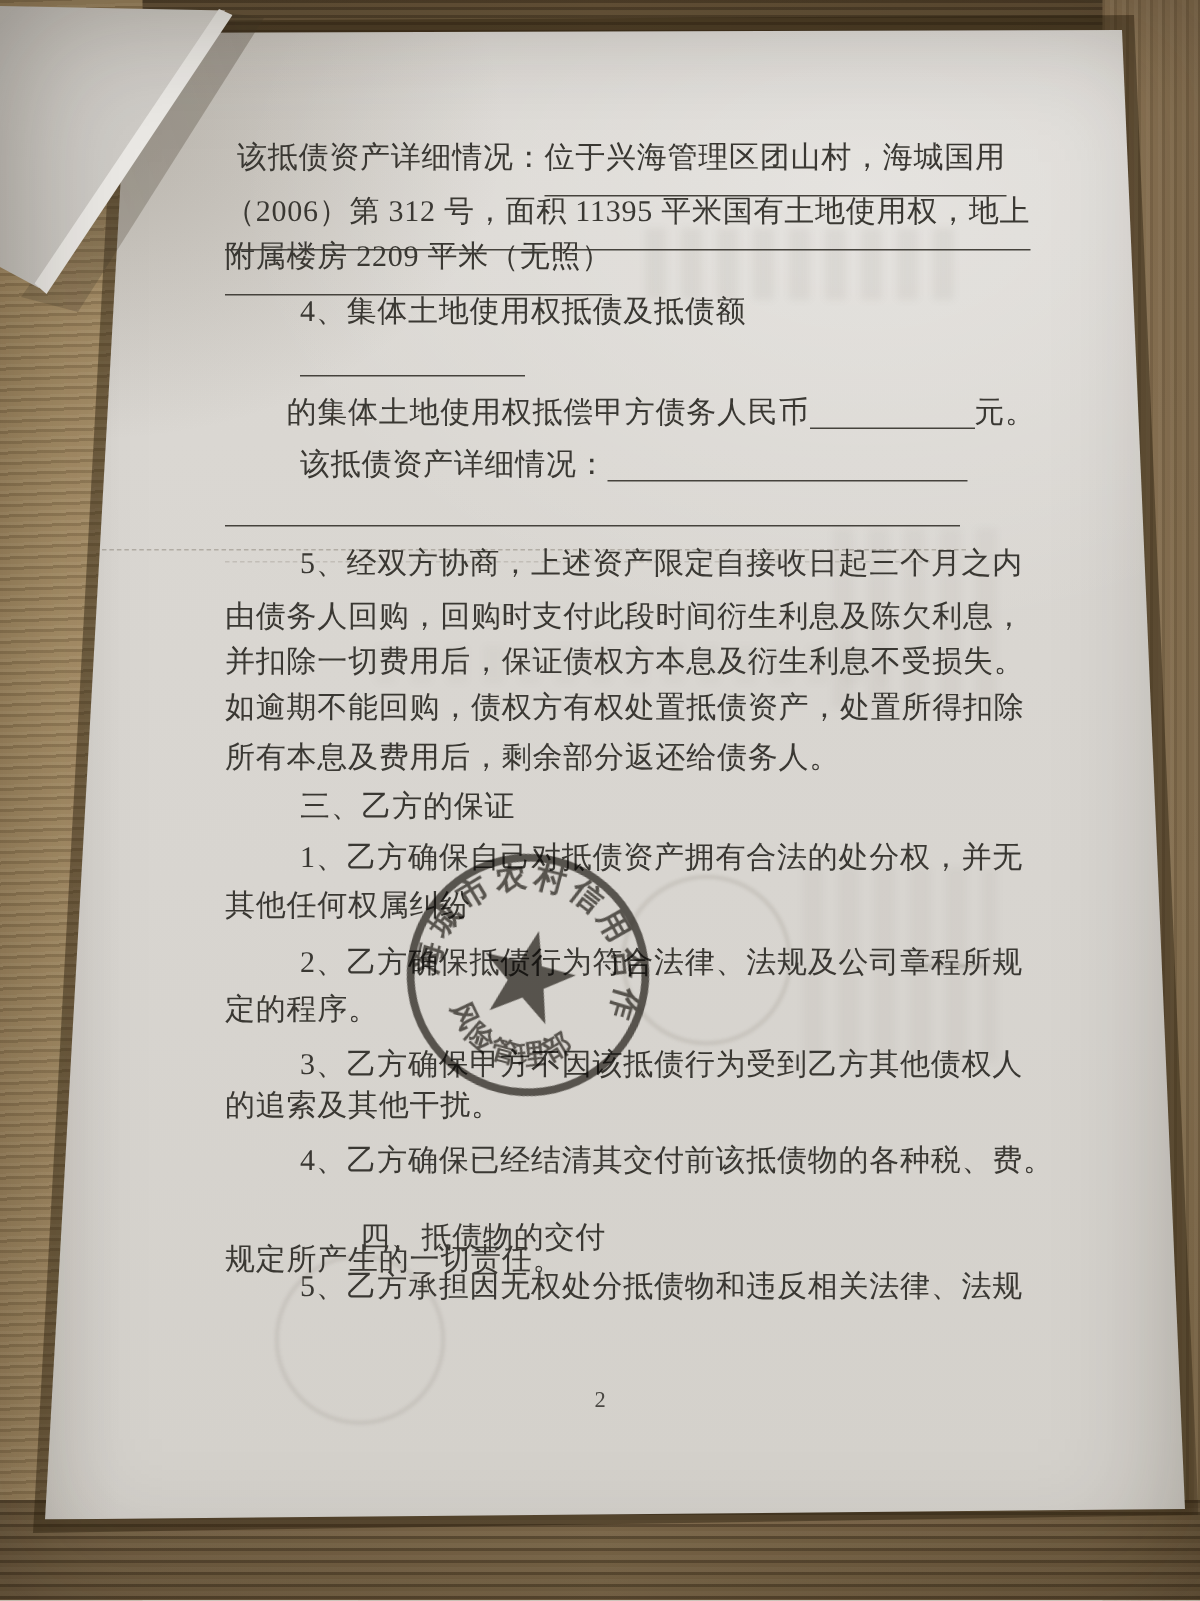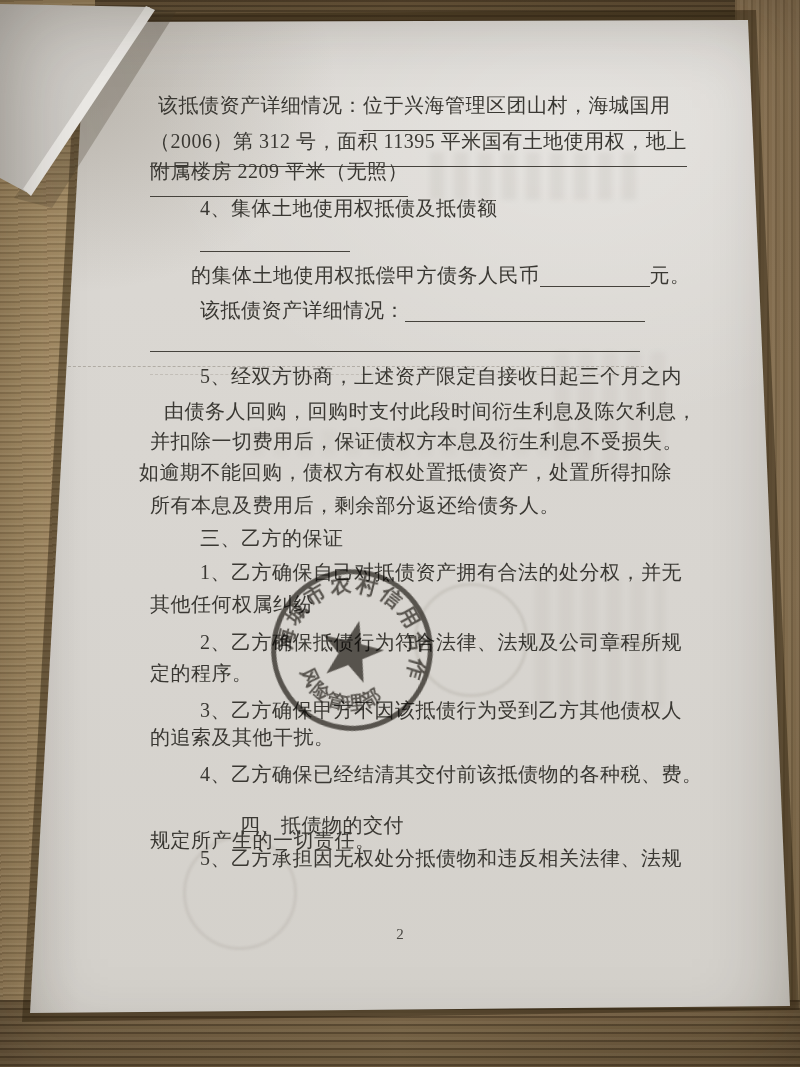--- a/index.html
+++ b/index.html
@@ -130,23 +130,23 @@
     <div>
         <div class="line" style="top: 92px; left: 158px;"><span>该抵债资产详细情况：</span><span class="u">位于兴海管理区团山村，海城国用</span></div>
         <div class="line" style="top: 128px; left: 150px;"><span class="u">（2006）第 312 号，面积 11395 平米国有土地使用权，地上</span></div>
         <div class="line" style="top: 158px; left: 150px;"><span class="u">附属楼房 2209 平米（无照）</span></div>
         <div class="line" style="top: 195px; left: 200px;"><span>4、集体土地使用权抵债及抵债额</span></div>
         <div class="line" style="top: 227px; left: 200px;"><span class="blank" style="width: 150px;"></span></div>
         <div class="line" style="top: 262px; left: 150px; margin-left: 41px;"><span>的集体土地使用权抵偿甲方债务人民币</span><span class="blank" style="width: 110px;"></span><span>元。</span></div>
         <div class="line" style="top: 297px; left: 200px;"><span>该抵债资产详细情况：</span><span class="blank" style="width: 240px;"></span></div>
         <div class="line" style="top: 327px; left: 150px;"><span class="blank" style="width: 490px;"></span></div>
         <div class="line" style="top: 363px; left: 200px;"><span>5、经双方协商，上述资产限定自接收日起三个月之内</span></div>
-        <div class="line" style="top: 398px; left: 164px;"><span>由债务人回购，回购时支付此段时间衍生利息及陈欠利息，</span></div>
+        <div class="line" style="top: 398px; left: 150px;"><span>由债务人回购，回购时支付此段时间衍生利息及陈欠利息，</span></div>
         <div class="line" style="top: 428px; left: 150px;"><span>并扣除一切费用后，保证债权方本息及衍生利息不受损失。</span></div>
-        <div class="line" style="top: 459px; left: 139px;"><span>如逾期不能回购，债权方有权处置抵债资产，处置所得扣除</span></div>
+        <div class="line" style="top: 459px; left: 150px;"><span>如逾期不能回购，债权方有权处置抵债资产，处置所得扣除</span></div>
         <div class="line" style="top: 492px; left: 150px;"><span>所有本息及费用后，剩余部分返还给债务人。</span></div>
         <div class="line" style="top: 525px; left: 200px;"><span>三、乙方的保证</span></div>
         <div class="line" style="top: 559px; left: 200px;"><span>1、乙方确保自己对抵债资产拥有合法的处分权，并无</span></div>
         <div class="line" style="top: 591px; left: 150px;"><span>其他任何权属纠纷</span></div>
         <div class="line" style="top: 629px; left: 200px;"><span>2、乙方确保抵债行为符合法律、法规及公司章程所规</span></div>
         <div class="line" style="top: 660px; left: 150px;"><span>定的程序。</span></div>
         <div class="line" style="top: 697px; left: 200px; font-family: Liberation Serif, serif;"><span>3、乙方确保甲方不因该抵债行为受到乙方其他债权人</span></div>
         <div class="line" style="top: 724px; left: 150px;"><span>的追索及其他干扰。</span></div>
         <div class="line" style="top: 761px; left: 200px;"><span>4、乙方确保已经结清其交付前该抵债物的各种税、费。</span></div>
         <div class="line" style="top: 797px; left: 200px; margin-top: 48px;"><span>5、乙方承担因无权处分抵债物和违反相关法律、法规</span></div>

